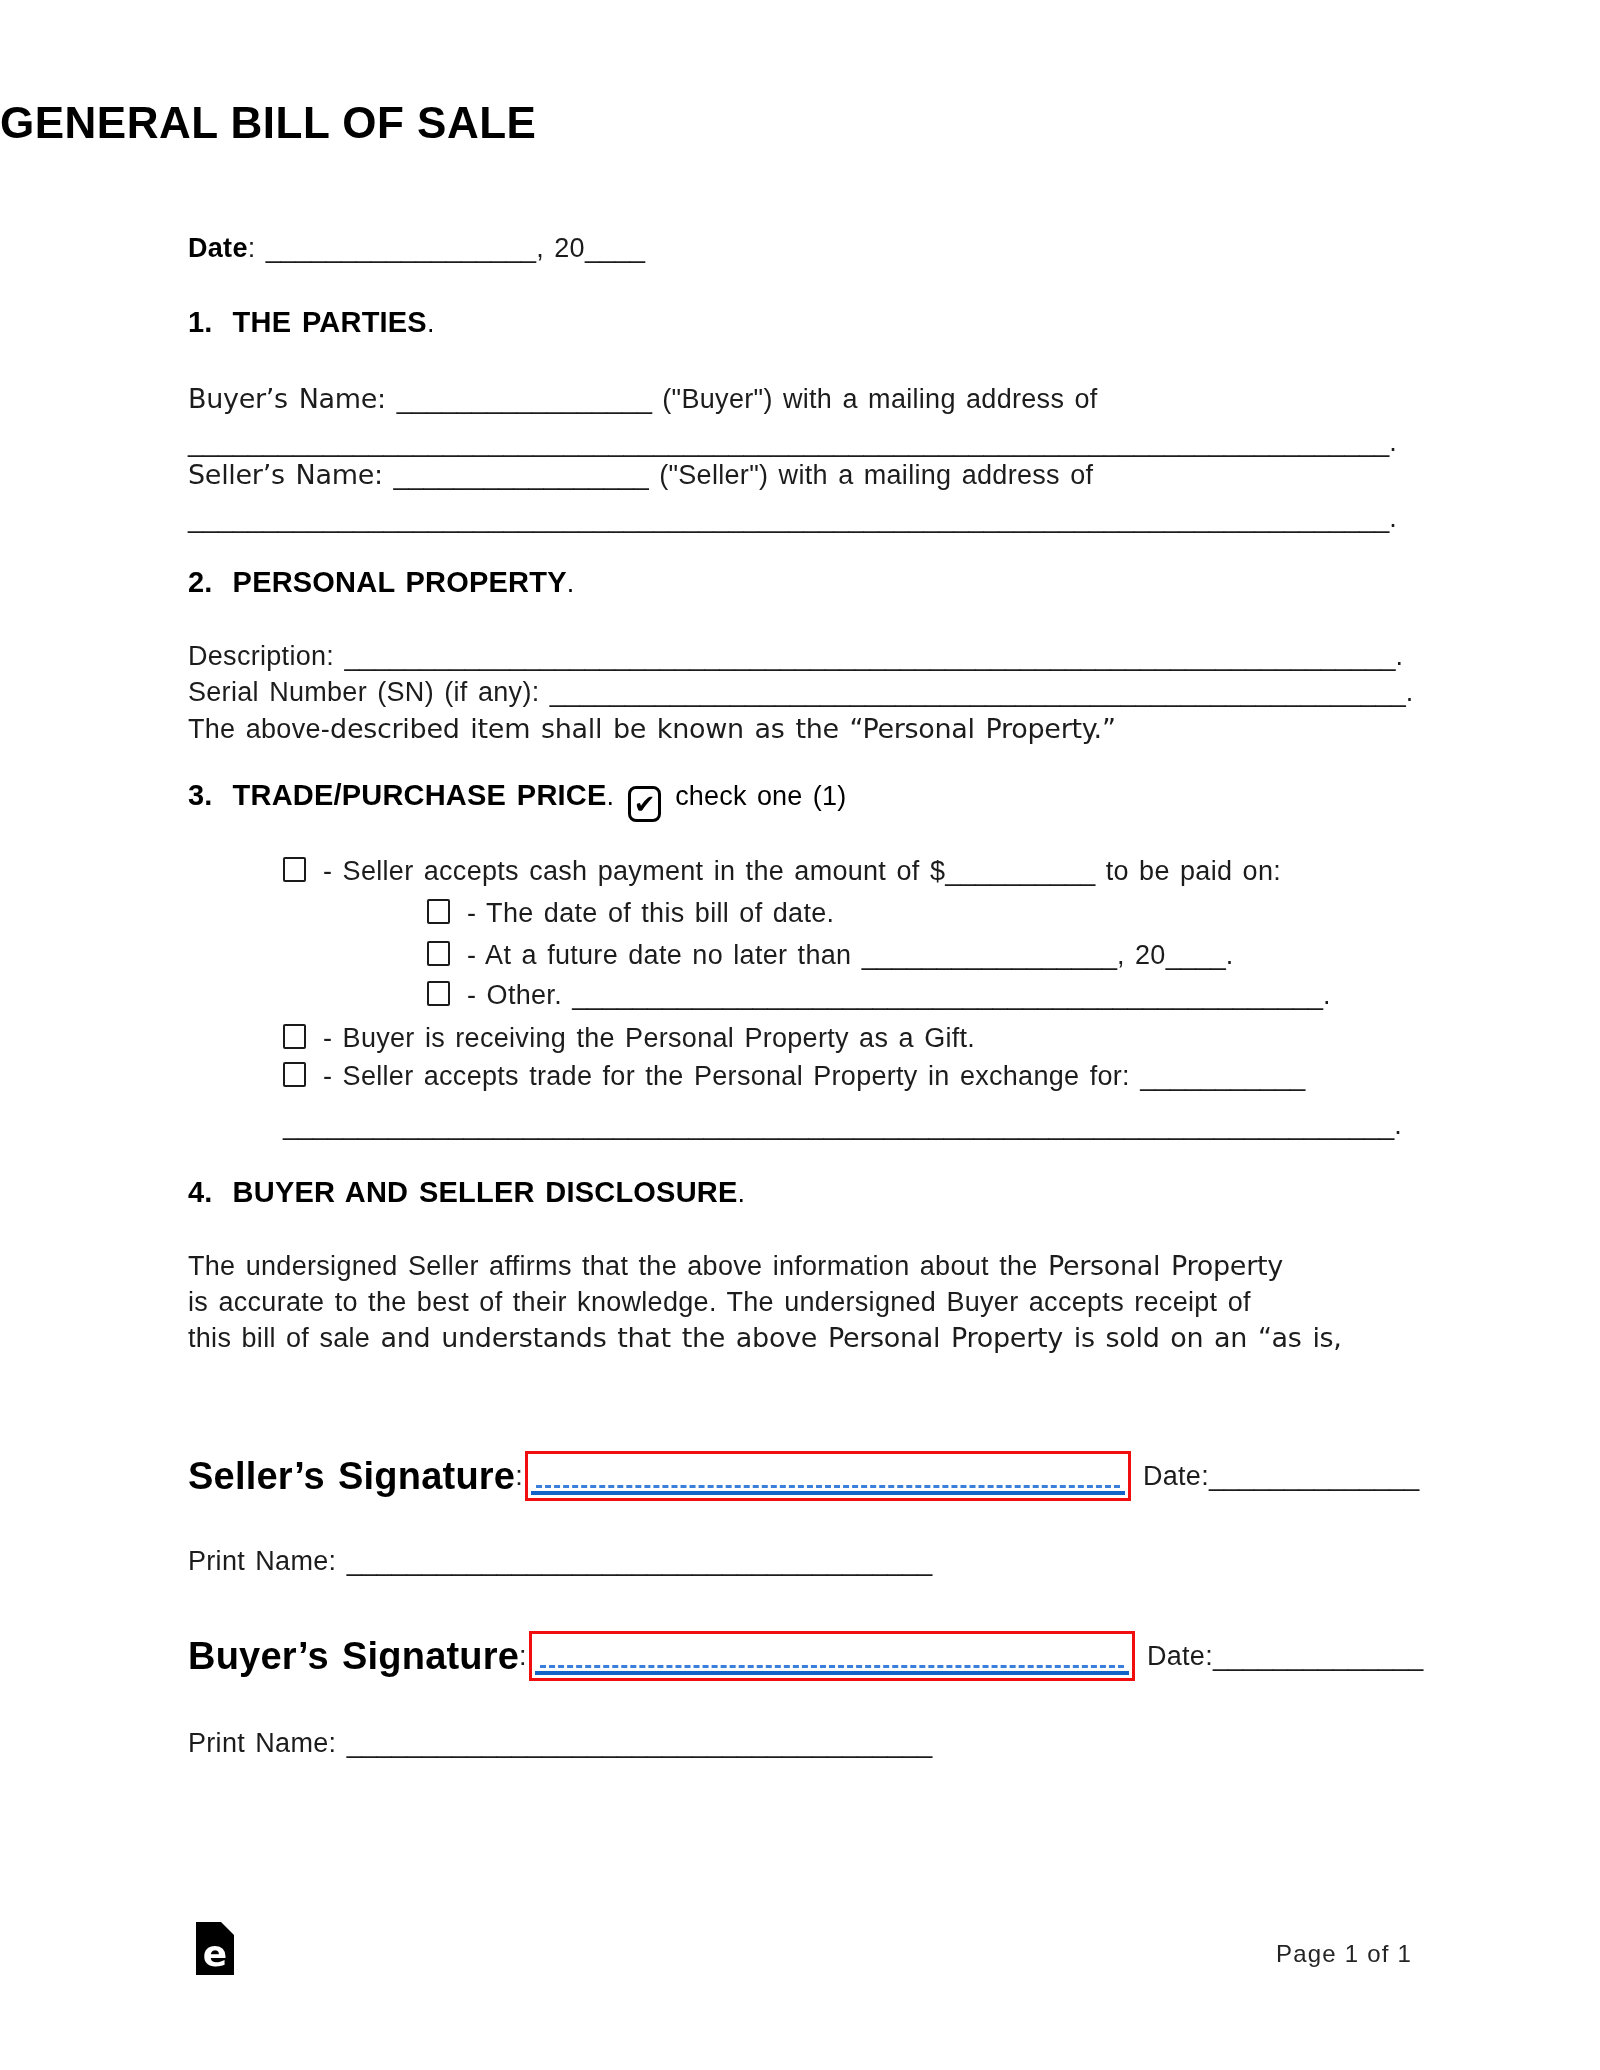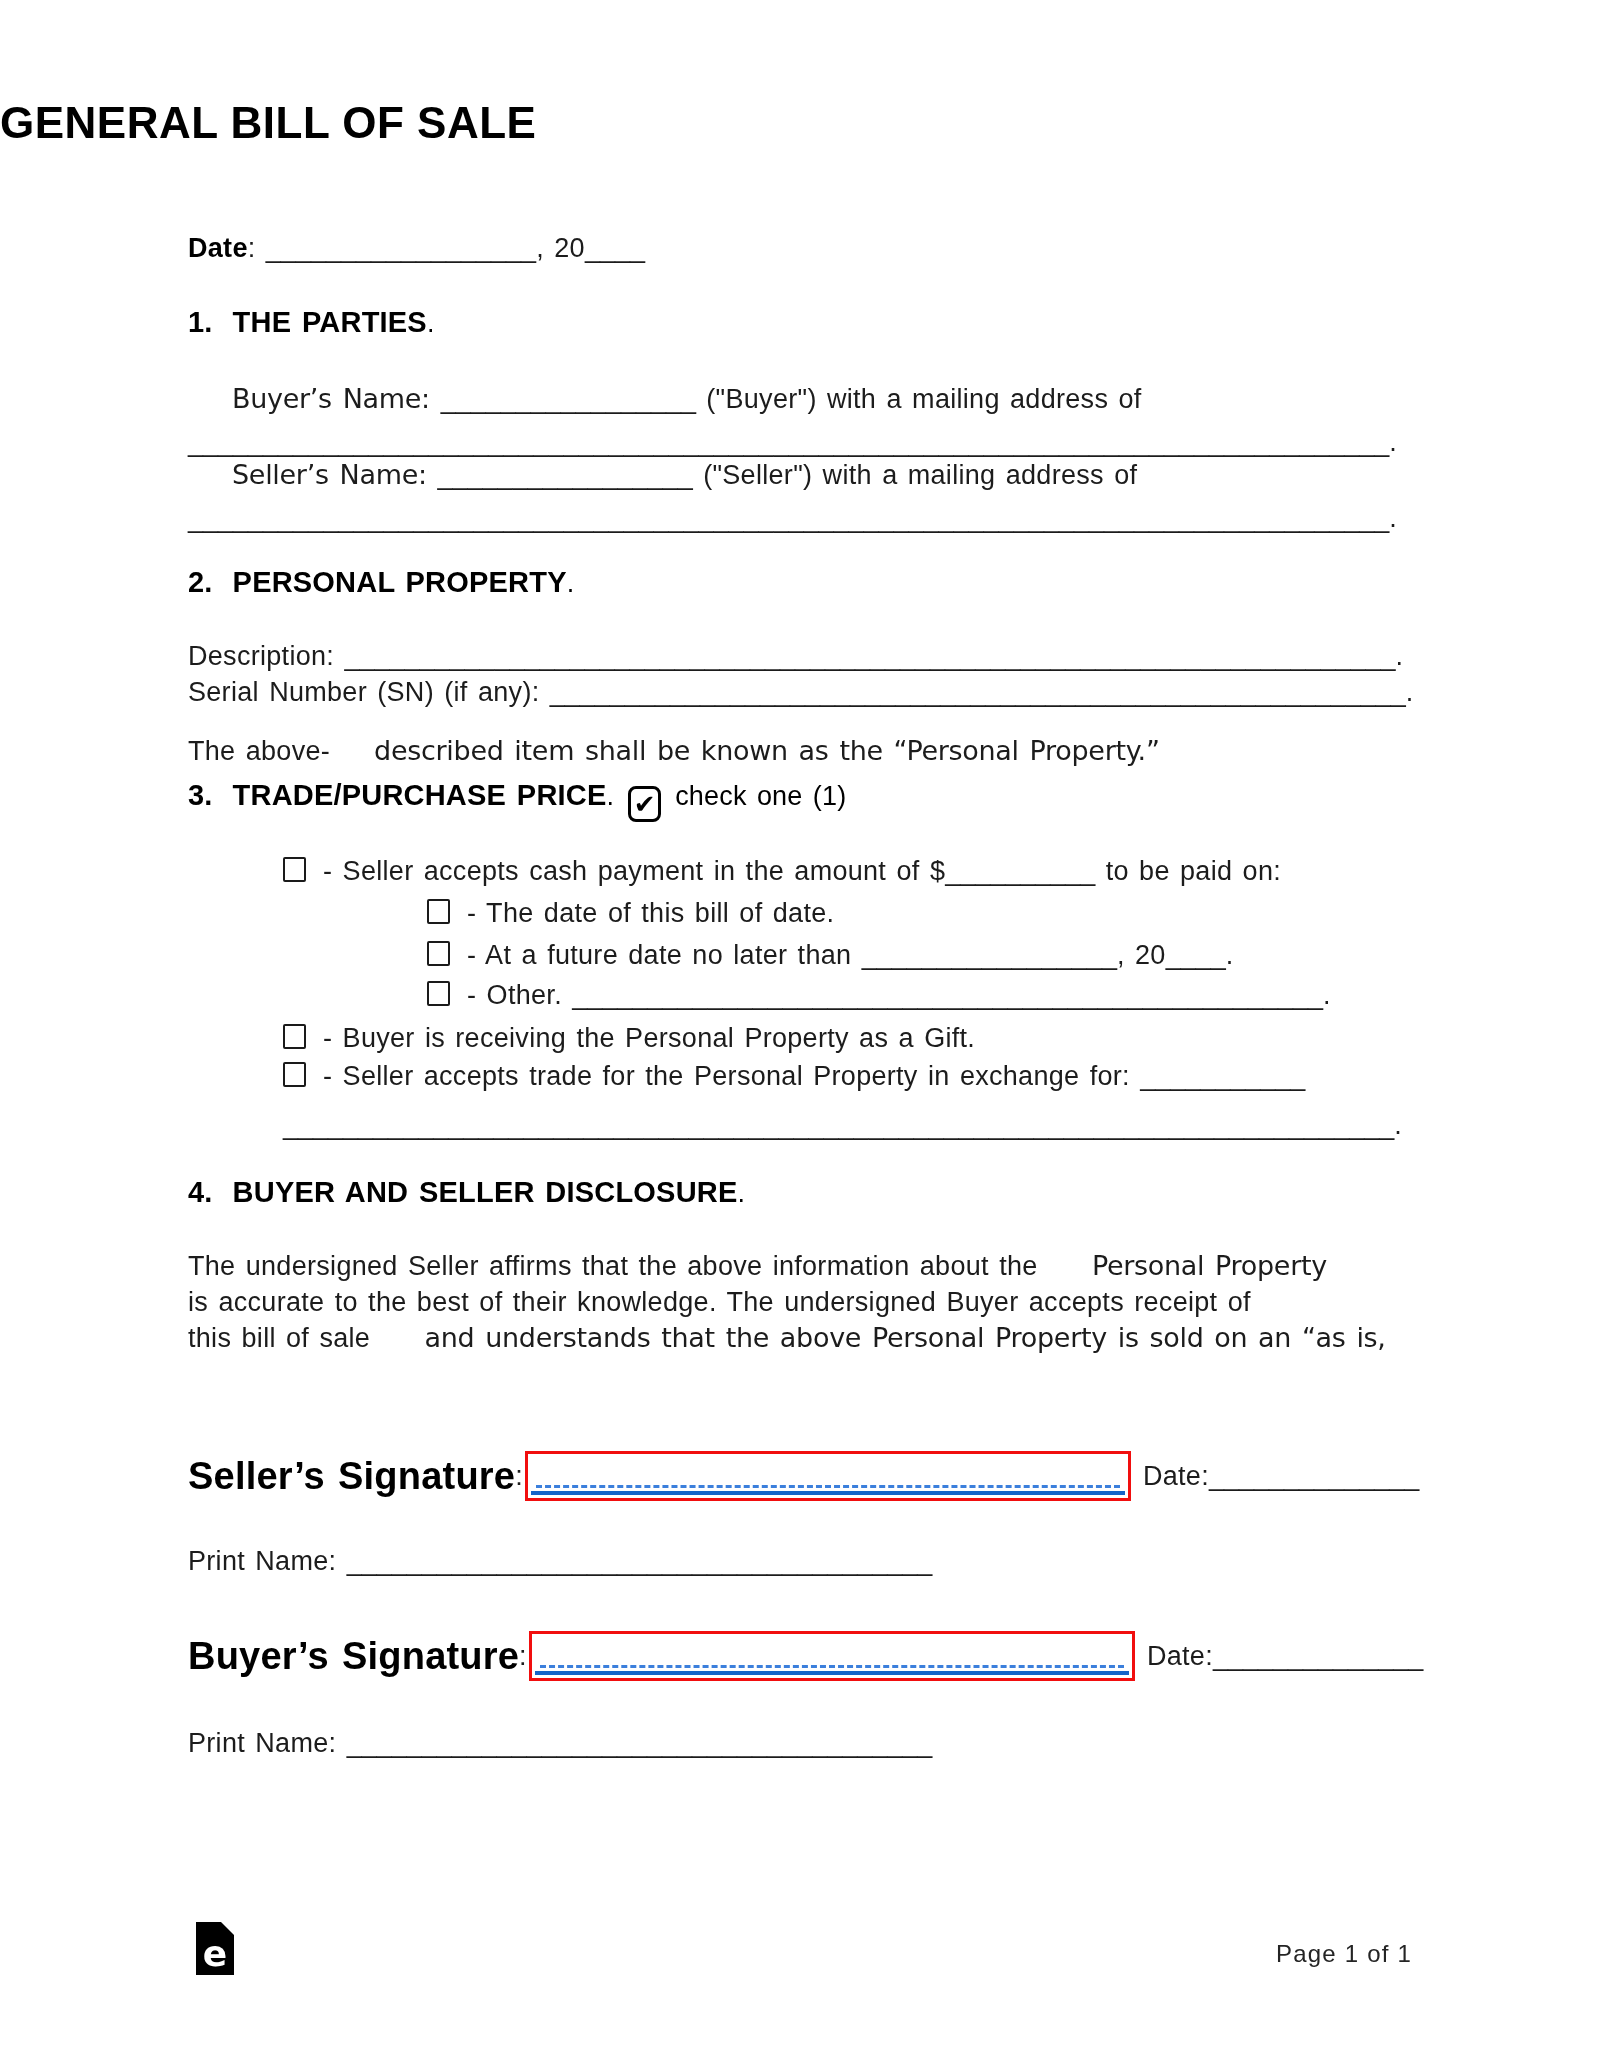--- a/index.html
+++ b/index.html
@@ -5,21 +5,21 @@
   html,body{margin:0;padding:0;background:#ffffff;}
   .page{position:relative;width:1600px;height:2070px;background:#fff;overflow:hidden;
         font-family:"Liberation Sans",sans-serif;color:var(--text,#1c1c1c);font-size:27px;}
   .title{position:absolute;top:98px;left:0;width:100%;text-align:left;margin:0;
          font-weight:bold;font-size:44px;letter-spacing:.5px;color:#000;}
   .line{position:absolute;left:188px;white-space:nowrap;letter-spacing:.3px;word-spacing:2.5px;}
   .sec{font-weight:bold;font-size:29px;color:#000;letter-spacing:.2px;}
   .sec .num{margin-right:20px;display:inline-block;}
   .sec .dot{font-weight:normal;font-size:27px;}
   .b{font-weight:bold;color:#000;}
-  .alt{font-family:"DejaVu Sans",sans-serif;letter-spacing:-.3px;margin-left:44px;}
+  .alt{font-family:"DejaVu Sans",sans-serif;letter-spacing:-.3px;}
   .u{letter-spacing:0;word-spacing:0;}
   .cb{display:inline-block;width:19px;height:21px;border:2px solid #1a1a1a;border-radius:2px;
       margin-right:17px;vertical-align:-2px;background:#fff;}
   .cbchecked{display:inline-flex;align-items:center;justify-content:center;width:27px;height:30px;
       border:3px solid #000;border-radius:8px;margin:0 10px 0 14px;vertical-align:-8px;
       font-size:26px;font-weight:bold;font-family:"DejaVu Sans",sans-serif;color:#000;}
   .note{margin-left:4px;}
   .sigrow{position:absolute;left:188px;display:flex;align-items:center;height:52px;white-space:nowrap;
       letter-spacing:.3px;word-spacing:2.5px;}
   .siglabel{font-weight:bold;font-size:38px;color:#000;letter-spacing:.2px;}
@@ -54,21 +54,21 @@
   <div class="line" style="top:459px"><span class="alt">Seller’s Name: </span><span class="u">_________________</span><span> ("Seller") with a mailing address of</span></div>
 
   <div class="line" style="top:503px"><span class="u">________________________________________________________________________________.</span></div>
 
   <div class="line sec" style="top:566px"><span class="num">2.</span><span>PERSONAL PROPERTY</span><span class="dot">.</span></div>
 
   <div class="line" style="top:641px"><span>Description: </span><span class="u">______________________________________________________________________.</span></div>
 
   <div class="line" style="top:677px"><span>Serial Number (SN) (if any): </span><span class="u">_________________________________________________________.</span></div>
 
-  <div class="line" style="top:735px"><span>The above-</span><span class="alt">described item shall be known as the “Personal Property.”</span></div>
+  <div class="line" style="top:713px"><span>The above-</span><span class="alt">described item shall be known as the “Personal Property.”</span></div>
 
   <div class="line sec" style="top:779px"><span class="num">3.</span><span>TRADE/PURCHASE PRICE</span><span class="dot">.</span><span class="cbchecked">
         <span>✔</span>
       </span><span class="note" style="font-weight:normal;font-size:27px">check one (1)</span></div>
 
   <div class="line" style="left:283px;top:856px"><span class="cb"></span><span>- Seller accepts cash payment in the amount of $</span><span class="u">__________</span><span> to be paid on:</span></div>
 
   <div class="line" style="left:427px;top:898px"><span class="cb"></span><span>- The date of this bill of date.</span></div>
 
   <div class="line" style="left:427px;top:940px"><span class="cb"></span><span>- At a future date no later than </span><span class="u">_________________</span><span>, 20</span><span class="u">____</span><span>.</span></div>

